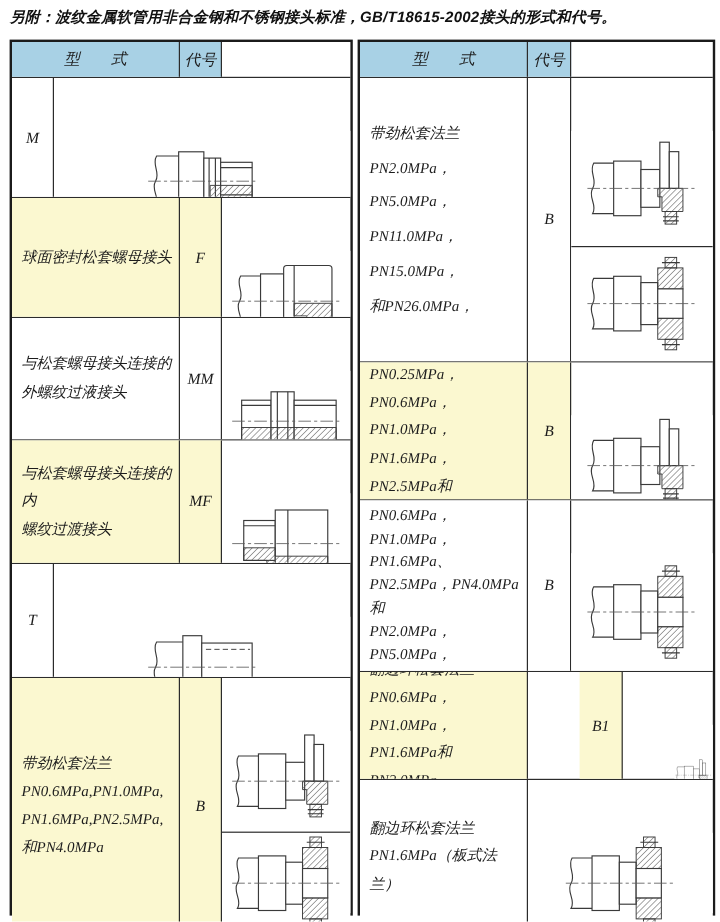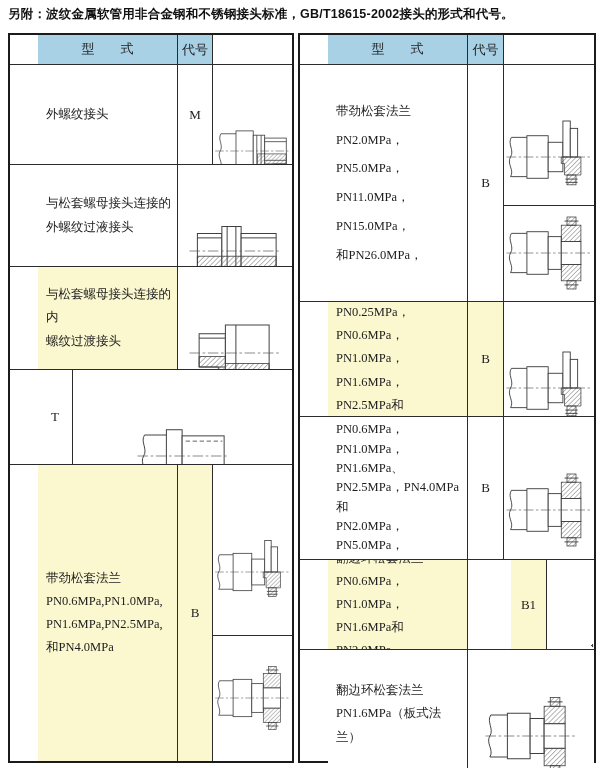--- a/index.html
+++ b/index.html
@@ -1,34 +1,34 @@
 <!DOCTYPE html>
 <html style="--header-bg: #a8d1e5; --highlight-bg: #fbf8d0;"><head>
 <meta charset="utf-8">
 <style>
   html,body { margin:0; padding:0; }
   body {
     width:600px; height:768px; background:#ffffff; overflow:hidden;
     font-family:"Liberation Serif","DejaVu Serif",serif;
     -webkit-font-smoothing:antialiased;
   }
-  .page { position:relative; width:600px; height:656px; background:#fff; }
+  .page { position:relative; width:600px; height:656px; background:#fff;font-style:italic; }
   .title {
     position:absolute; top:6px; left:8px; width:586px;
     font-family:"Liberation Sans","DejaVu Sans",sans-serif;
     font-weight:bold; font-size:12.5px; color:#111; letter-spacing:0.2px;
   }
   .tables { position:absolute; top:33px; left:8px; display:flex; gap:4px; }
   .tbl {
     height:730px; box-sizing:border-box; background:#fff;
     border:2px solid #1b1b1b; display:flex; flex-direction:column;
   }
   .tbl-left  { width:286px; }
   .tbl-right { width:298px; }
-  .trow { display:flex; box-sizing:border-box; border-bottom:1px solid #2b2b2b; flex:0 0 auto;padding-left:28px; }
+  .trow { display:flex; box-sizing:border-box; border-bottom:1px solid #2b2b2b; flex:0 0 auto; }
   .trow:last-child { border-bottom:none; flex:1 1 auto; }
   .cell {
     box-sizing:border-box; border-right:1px solid #2b2b2b; background:#fff;
     display:flex; align-items:center; overflow:hidden;
   }
   .cell:last-child { border-right:none; }
   .c-type { width:140px; padding:4px 3px 4px 8px; font-size:12.5px; color:#1c1c1c;
             white-space:pre-line; line-height:1.85; }
   .tbl-right .c-type { width:140px; }
   .c-code { width:35px;  justify-content:center; font-size:13px; color:#1c1c1c;text-align:center; }
@@ -63,21 +63,20 @@
   <div class="tables">
 
     <div class="tbl tbl-left">
       <div class="trow hdr h30">
         <div class="cell c-type">型　　式</div>
         <div class="cell c-code">代号</div>
         <div class="cell c-diag" style="align-items:center;justify-content:center;flex-direction:row;">简　　图</div>
       </div>
 
       <div class="trow h100">
-        <div class="cell c-type">外螺纹接头</div>
         <div class="cell c-code">M</div>
         <div class="cell c-diag">
           <div class="subcell">
               <div class="dg">
                 <svg viewBox="0 0 110 96" preserveAspectRatio="xMidYMid meet">
                   <defs>
                     <pattern id="h0" width="4" height="4" patternUnits="userSpaceOnUse" patternTransform="rotate(45)">
                       <line x1="0" y1="0" x2="0" y2="4" stroke="#555" stroke-width="1"></line>
                     </pattern>
                   </defs>
@@ -90,24 +89,49 @@
                   <line class="ln" x1="72" y1="35" x2="102" y2="35"></line>
                   <line class="ln" x1="72" y1="61" x2="102" y2="61"></line>
                   <polygon class="ht" fill="url(#h0)" points="62,52 102,52 102,66 84,66 84,72 62,72"></polygon>
                   <line class="cl" x1="3" y1="48" x2="107" y2="48"></line>
                 </svg>
               </div>
             </div>
         </div>
       </div>
 
+      <div class="trow h100 hl">
+        <div class="cell c-type">球面密封松套螺母接头</div>
+        <div class="cell c-code">F</div>
+        <div class="cell c-diag">
+          <div class="subcell">
+              <div class="dg">
+                <svg viewBox="0 0 110 96" preserveAspectRatio="xMidYMid meet">
+                  <defs>
+                    <pattern id="h1" width="4" height="4" patternUnits="userSpaceOnUse" patternTransform="rotate(45)">
+                      <line x1="0" y1="0" x2="0" y2="4" stroke="#555" stroke-width="1"></line>
+                    </pattern>
+                  </defs>
+                  <path class="ln" d="M 30 24 L 11 24 C 6 32 15 40 10 48 C 5 56 15 64 10 72 L 30 72"></path>
+                  <rect class="bx" x="30" y="22" width="22" height="52"></rect>
+                  <rect class="bx" x="52" y="14" width="46" height="68" rx="3"></rect>
+                  <line class="ln" x1="62" y1="14" x2="62" y2="82"></line>
+                  <polygon class="ht" fill="url(#h1)" points="62,50 98,50 98,80 74,80 74,62 62,62"></polygon>
+                  <rect class="ht" fill="url(#h1)" x="76" y="80" width="14" height="9"></rect>
+                  <line class="cl" x1="3" y1="48" x2="107" y2="48"></line>
+                </svg>
+              </div>
+            </div>
+        </div>
+      </div>
 
       <div class="trow h102">
         <div class="cell c-type">与松套螺母接头连接的
 外螺纹过液接头</div>
+        <div class="cell c-code">MM</div>
         <div class="cell c-diag">
           <div class="subcell">
               <div class="dg">
                 <svg viewBox="0 0 110 96" preserveAspectRatio="xMidYMid meet">
                   <defs>
                     <pattern id="h2" width="4" height="4" patternUnits="userSpaceOnUse" patternTransform="rotate(45)">
                       <line x1="0" y1="0" x2="0" y2="4" stroke="#555" stroke-width="1"></line>
                     </pattern>
                   </defs>
                   <rect class="bx" x="12" y="28" width="28" height="40"></rect>
@@ -121,20 +145,21 @@
                   <line class="cl" x1="3" y1="48" x2="107" y2="48"></line>
                 </svg>
               </div>
             </div>
         </div>
       </div>
 
       <div class="trow h103 hl">
         <div class="cell c-type">与松套螺母接头连接的内
 螺纹过渡接头</div>
+        <div class="cell c-code">MF</div>
         <div class="cell c-diag">
           <div class="subcell">
               <div class="dg">
                 <svg viewBox="0 0 110 96" preserveAspectRatio="xMidYMid meet">
                   <defs>
                     <pattern id="h3" width="4" height="4" patternUnits="userSpaceOnUse" patternTransform="rotate(45)">
                       <line x1="0" y1="0" x2="0" y2="4" stroke="#555" stroke-width="1"></line>
                     </pattern>
                   </defs>
                   <rect class="bx" x="14" y="26" width="30" height="38"></rect>

